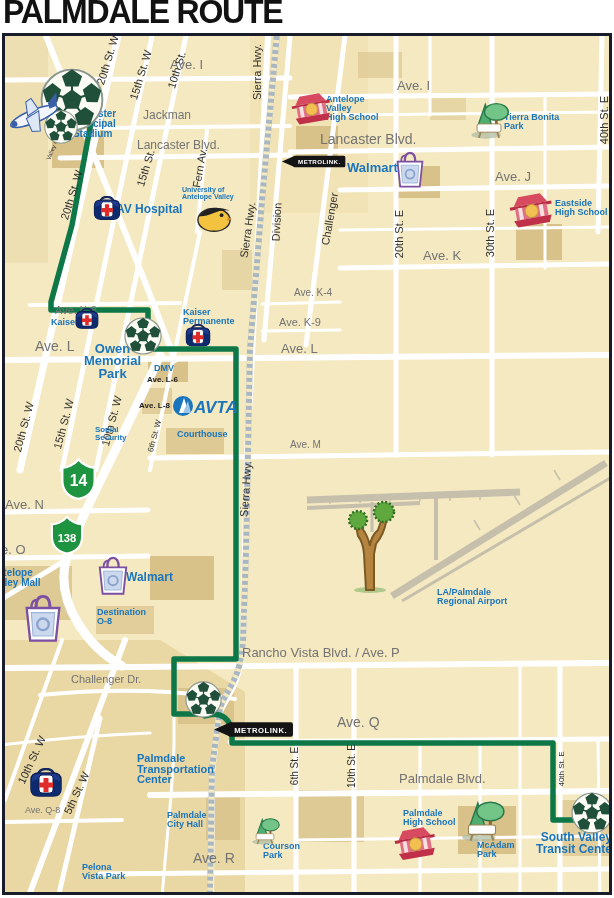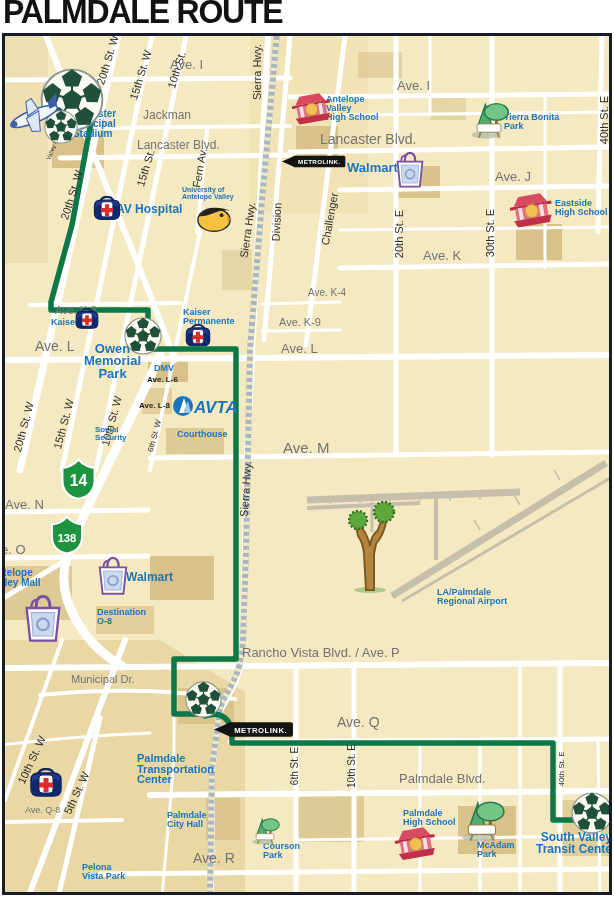--- a/index.html
+++ b/index.html
@@ -133,29 +133,29 @@
 
       <div id="labels">
           <div class="slabel" style="left: 170px; top: 58px; font-size: 13px;">Ave. I</div>
           <div class="slabel" style="left: 397px; top: 79px; font-size: 13px;">Ave. I</div>
           <div class="slabel" style="left: 143px; top: 109px; font-size: 12px;">Jackman</div>
           <div class="slabel" style="left: 137px; top: 139px; font-size: 12px;">Lancaster Blvd.</div>
           <div class="slabel" style="left: 320px; top: 132px; font-size: 14px;">Lancaster Blvd.</div>
           <div class="slabel" style="left: 495px; top: 170px; font-size: 13px;">Ave. J</div>
           <div class="slabel" style="left: 423px; top: 249px; font-size: 13px;">Ave. K</div>
           <div class="slabel" style="left: 55px; top: 287px; font-size: 11px; margin-top: 18px;">Ave. K-8</div>
-          <div class="slabel" style="left: 308px; top: 288px; font-size: 10px;">Ave. K-4</div>
+          <div class="slabel" style="left: 294px; top: 288px; font-size: 10px;">Ave. K-4</div>
           <div class="slabel" style="left: 279px; top: 317px; font-size: 11px;">Ave. K-9</div>
           <div class="slabel" style="left: 35px; top: 339px; font-size: 14px;">Ave. L</div>
           <div class="slabel" style="left: 281px; top: 342px; font-size: 13px;">Ave. L</div>
-          <div class="slabel" style="left: 283px; top: 440px; font-size: 15px;">Ave. M</div>
+          <div class="slabel" style="left: 290px; top: 440px; font-size: 10px;">Ave. M</div>
           <div class="slabel" style="left: 5px; top: 498px; font-size: 13px;">Ave. N</div>
           <div class="slabel" style="left: -14px; top: 543px; font-size: 13px;">Ave. O</div>
           <div class="slabel" style="left: 242px; top: 646px; font-size: 13px;">Rancho Vista Blvd. / Ave. P</div>
-          <div class="slabel" style="left: 71px; top: 674px; font-size: 11px;">Municipal Dr.</div>
+          <div class="slabel" style="left: 71px; top: 674px; font-size: 11px;">Challenger Dr.</div>
           <div class="slabel" style="left: 337px; top: 715px; font-size: 14px;">Ave. Q</div>
           <div class="slabel" style="left: 399px; top: 772px; font-size: 13px; text-align: center;">Palmdale Blvd.</div>
           <div class="slabel" style="left: 25px; top: 806px; font-size: 9px;">Ave. Q-8</div>
           <div class="slabel" style="left: 193px; top: 851px; font-size: 14px;">Ave. R</div>
           <div class="slabel sb" style="left: 147px; top: 376px; font-size: 8px;">Ave. L-6</div>
           <div class="slabel sb" style="left: 139px; top: 402px; font-size: 8px;">Ave. L-8</div>
           <div class="vlabel" style="left: 108px; top: 60px; font-size: 11px; transform: translate(-50%, -50%) rotate(-73deg);">20th St. W</div>
           <div class="vlabel" style="left: 141px; top: 75px; font-size: 11px; transform: translate(-50%, -50%) rotate(-73deg);">15th St. W</div>
           <div class="vlabel" style="left: 177px; top: 70px; font-size: 11px; transform: translate(-50%, -50%) rotate(-73deg);">10th St.</div>
           <div class="vlabel" style="left: 257px; top: 72px; font-size: 11px; transform: translate(-50%, -50%) rotate(-90deg);">Sierra Hwy.</div>

